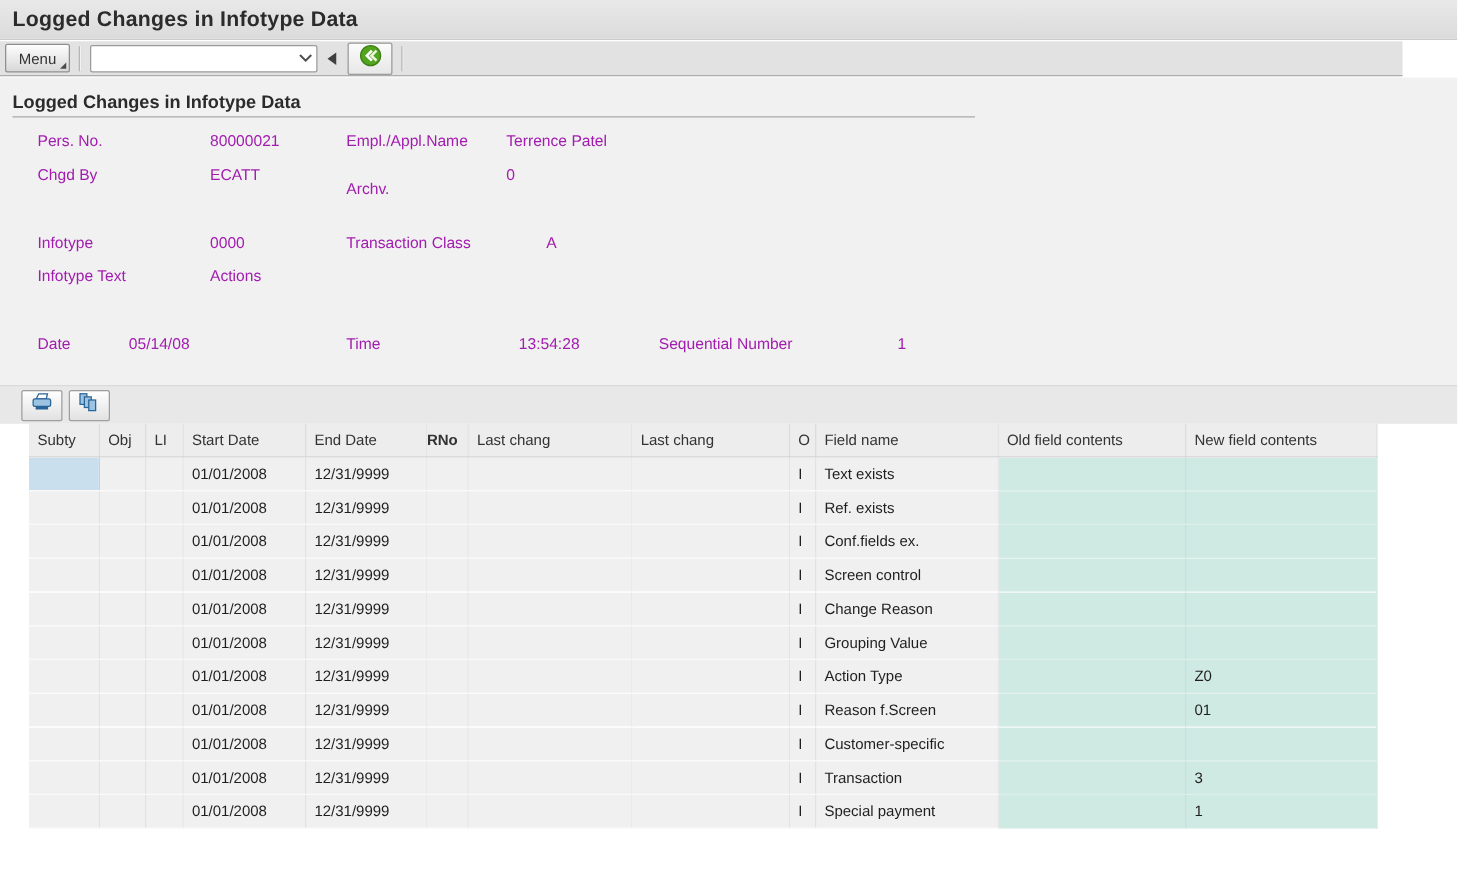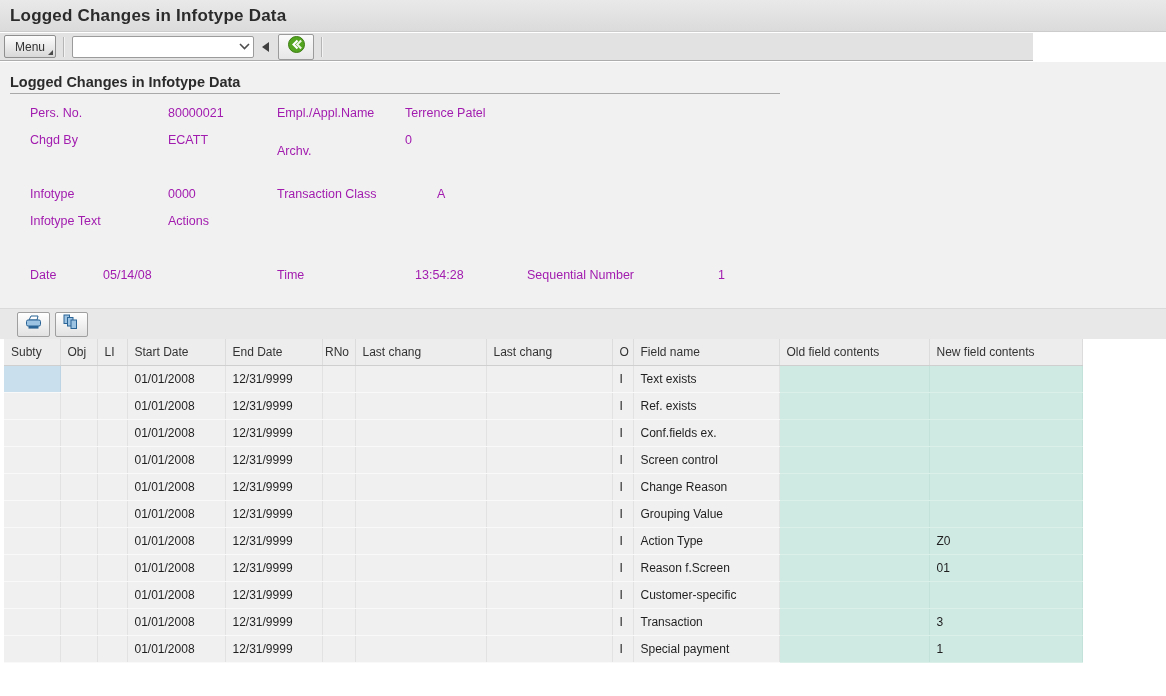--- a/index.html
+++ b/index.html
@@ -6,21 +6,21 @@
   body{font-family:"Liberation Sans",sans-serif;-webkit-font-smoothing:antialiased;}
   .screen{position:relative;width:1166px;height:696px;overflow:hidden;background:#fff;}
 
   
   .titlebar{position:absolute;top:0;left:0;width:1166px;height:32px;
     background:linear-gradient(#e9e9e9,#dbdbdb);border-bottom:1px solid #cccccc;
     display:flex;align-items:center;padding-left:10px;box-sizing:border-box;}
   .titlebar .wtitle{font-size:17px;font-weight:bold;color:#2b2b2b;letter-spacing:.2px;}
 
   
-  .toolbar{position:absolute;top:33px;left:0;width:1033px;height:28px;
+  .toolbar{position:absolute;top:33px;left:0;width:1122px;height:28px;
     background:#e2e2e2;border-bottom:1px solid #adadad;
     display:flex;align-items:center;padding-left:4px;box-sizing:border-box;}
   .menu-btn{position:relative;width:50px;height:21px;background:linear-gradient(#fdfdfd,#d8d8d8);
     border:1px solid #8f8f8f;border-radius:2px;font-size:12px;color:#333;
     display:flex;align-items:center;justify-content:center;cursor:default;}
   .menu-corner{position:absolute;right:2px;bottom:2px;width:0;height:0;
     border-left:5px solid transparent;border-bottom:5px solid #4a4a4a;}
   .tb-sep{width:1px;height:20px;background:#b5b5b5;border-right:1px solid #f3f3f3;margin:0 7px;}
   .combo{width:180px;height:20px;border:1px solid #9b9b9b;border-radius:2px;background:#fff;
     display:flex;align-items:center;}
@@ -38,25 +38,25 @@
   .rule{position:absolute;left:10px;top:31px;width:770px;height:1px;background:#a9a9a9;}
   .fl,.fv{position:absolute;font-size:12.5px;color:#a21caf;white-space:nowrap;}
 
   
   .table-area{position:absolute;top:246px;left:0;width:1166px;height:388px;background:#ffffff;}
   .tbl-toolbar{height:31px;background:#e8e8e8;border-top:1px solid #dadada;
     display:flex;align-items:center;padding-left:17px;gap:5px;box-sizing:border-box;}
   .icon-btn{width:31px;height:23px;background:linear-gradient(#ffffff,#e2e2e2);
     border:1px solid #9f9f9f;border-radius:2px;display:flex;align-items:center;justify-content:center;}
 
-  table.grid{border-collapse:collapse;table-layout:fixed;margin-left:4px;width:1078px;}
+  table.grid{border-collapse:collapse;table-layout:fixed;margin-left:23px;width:1078px;}
   .grid th{height:26px;background:#ededed;font-weight:normal;font-size:12px;color:#333;
     text-align:left;padding:0 0 0 7px;border-right:1px solid #dcdcdc;border-bottom:1px solid #cfcfcf;
     white-space:nowrap;overflow:hidden;}
-  .grid th.rno{text-align:center;padding:0 3px 0 0;}
+  .grid th.rno{text-align:left;padding:0 3px 0 0;font-weight:bold;}
   .grid td{height:26px;background:#f0f0f0;font-size:12px;color:#1f1f1f;
     padding:0 0 0 7px;border-right:1px solid #e2e2e2;border-bottom:1px solid #f9f9f9;
     white-space:nowrap;overflow:hidden;}
   .grid td.teal{background:#cfe9e3;border-right-color:#c3e2da;border-bottom-color:#dcf0ea;}
   .grid td.sel{background:#c9dfee;border-right-color:#bcd4e4;}
 </style>
 </head>
 <body>
 
 <div class="screen">

